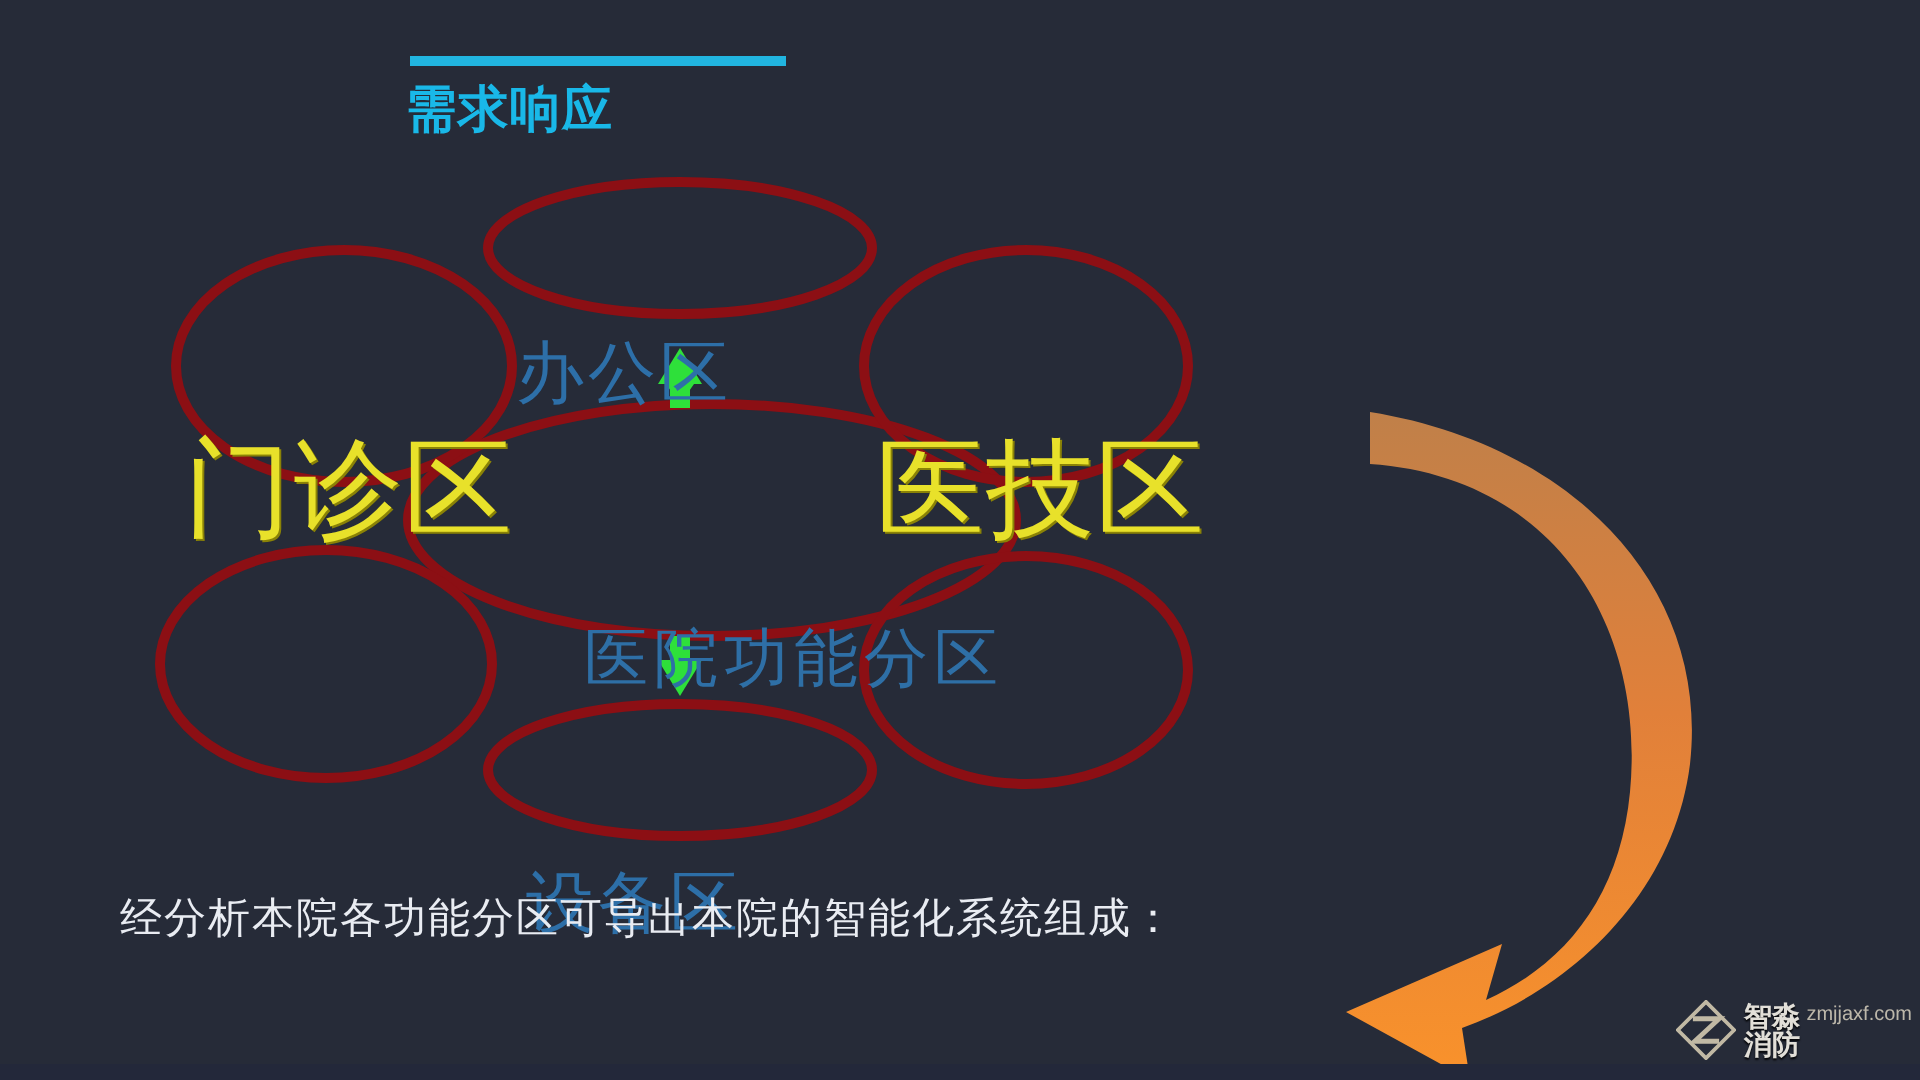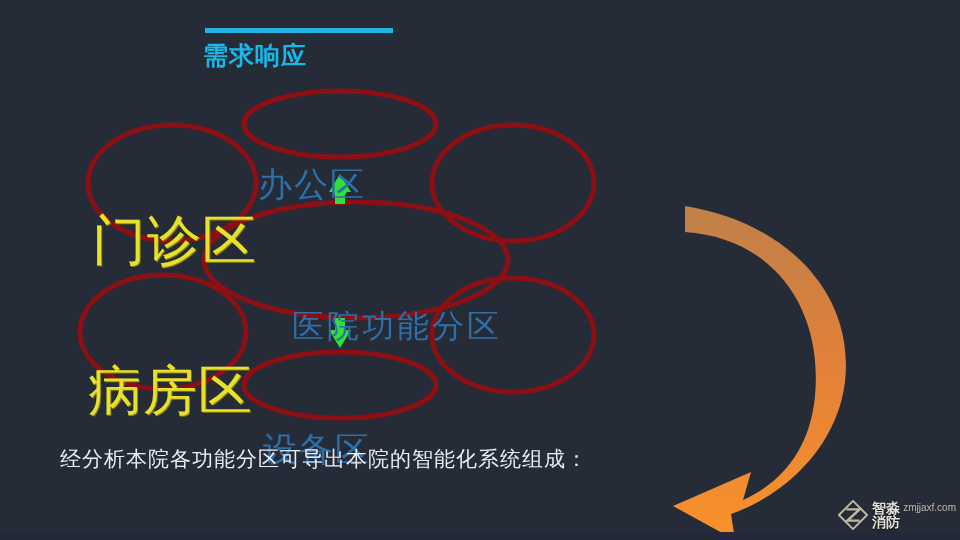--- a/index.html
+++ b/index.html
@@ -43,21 +43,21 @@
     left: 0;
     top: 70px;
     width: 660px;
     height: 360px;
   }
   #diagram svg { display: block; }
 
   .zone-label {
     position: absolute;
     white-space: nowrap;
-    font-family: Liberation Mono, monospace;
+    font-family: Liberation Sans, sans-serif;
     line-height: 1;
     pointer-events: none;
   }
   .zone-yellow {
     color: #e8e12a;
     font-size: 54px;
     letter-spacing: 1px;
     text-shadow: 1px 1px 0 #8a8206;
   }
   .zone-blue {
@@ -171,21 +171,21 @@
       </g>
 
       <g>
         <polygon points="340,278 351,260 329,260" fill="#2ee03a"></polygon>
         <rect x="335" y="248" width="10" height="14" fill="#2ee03a"></rect>
       </g>
     </svg>
 
     <div class="zone-label zone-yellow" id="label-outpatient">门诊区</div>
     <div class="zone-label zone-blue" id="label-office">办公区</div>
-    <div class="zone-label zone-yellow" id="label-ward">病房区</div>
+    <div class="zone-label zone-yellow" id="label-medtech">医技区</div>
     <div class="zone-label zone-blue" id="label-equipment">设备区</div>
     <div class="zone-label zone-center" id="label-center">医院功能分区</div>
   </div>
 
   <div id="caption">经分析本院各功能分区可导出本院的智能化系统组成：</div>
 
   <div id="curved-arrow">
     <svg width="210" height="340" viewBox="0 0 210 340" xmlns="http://www.w3.org/2000/svg">
       <defs>
         <linearGradient id="arrowGrad" x1="0" y1="0" x2="0" y2="1">

